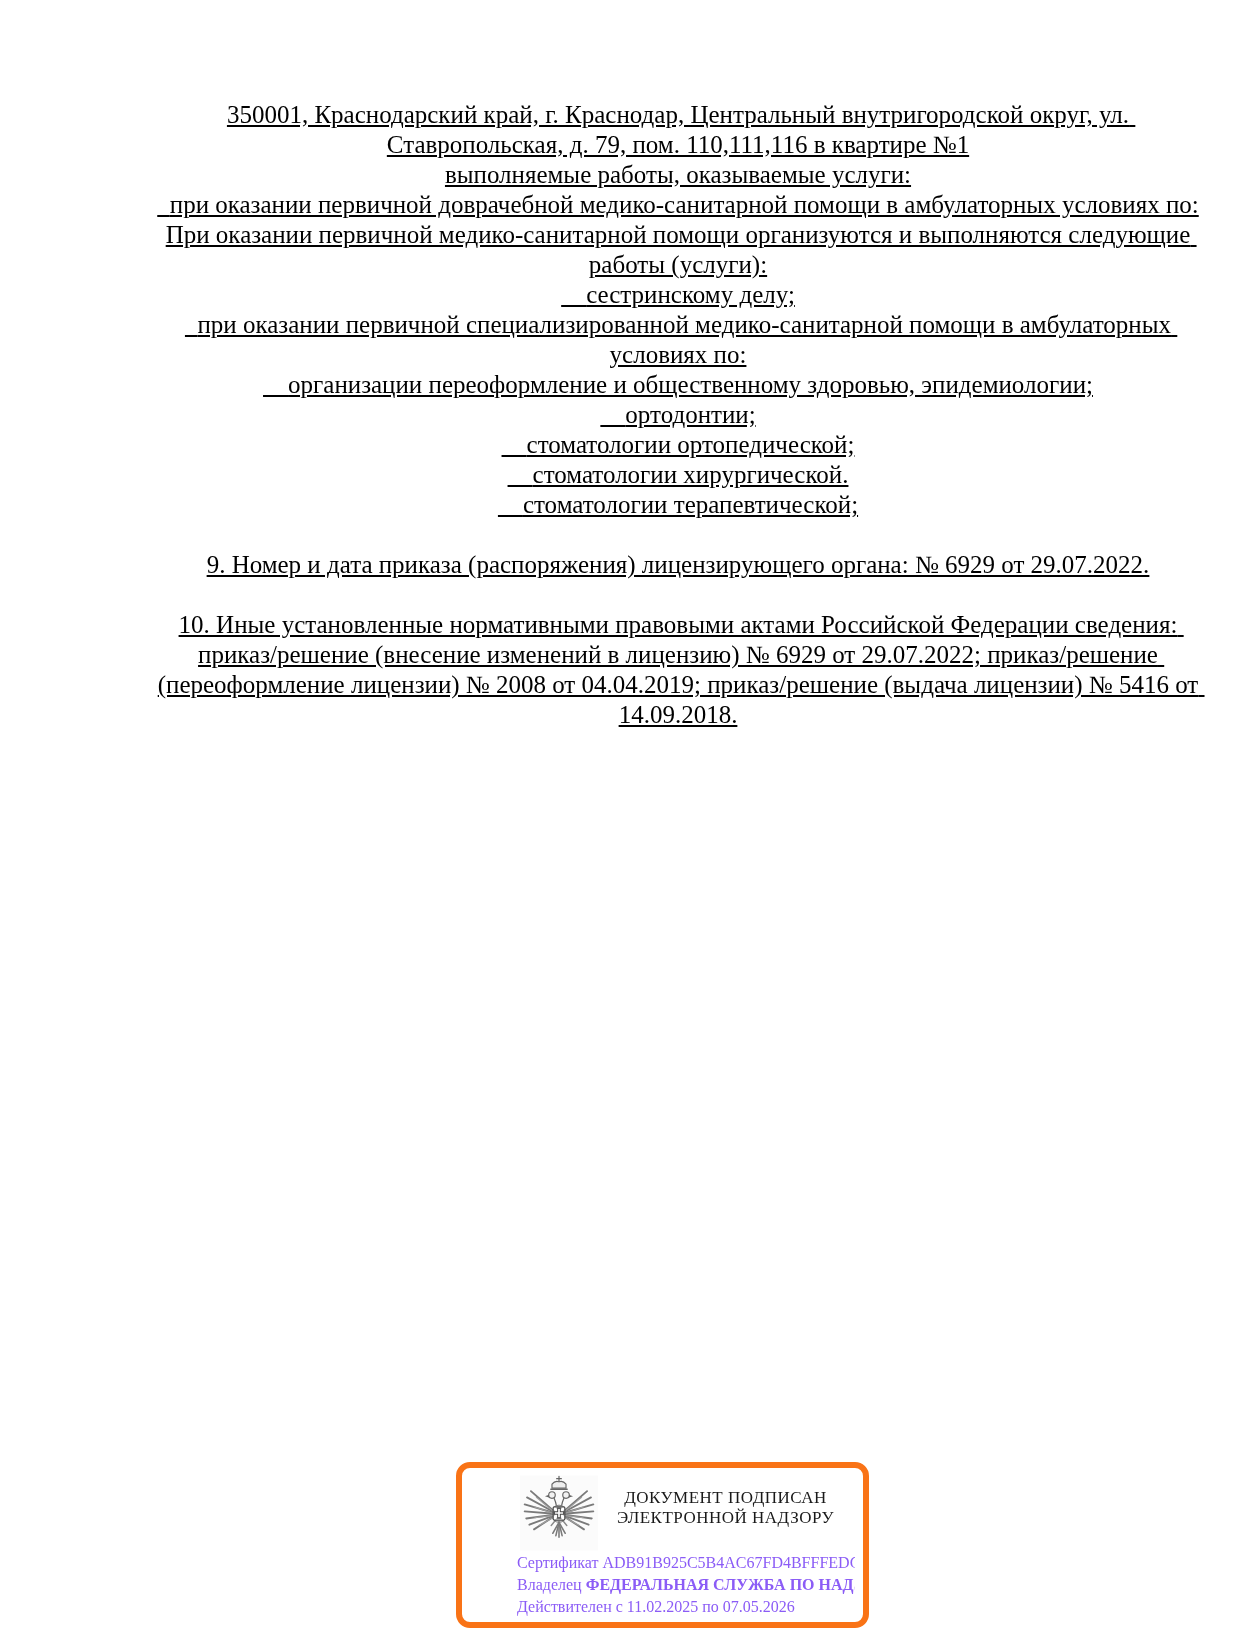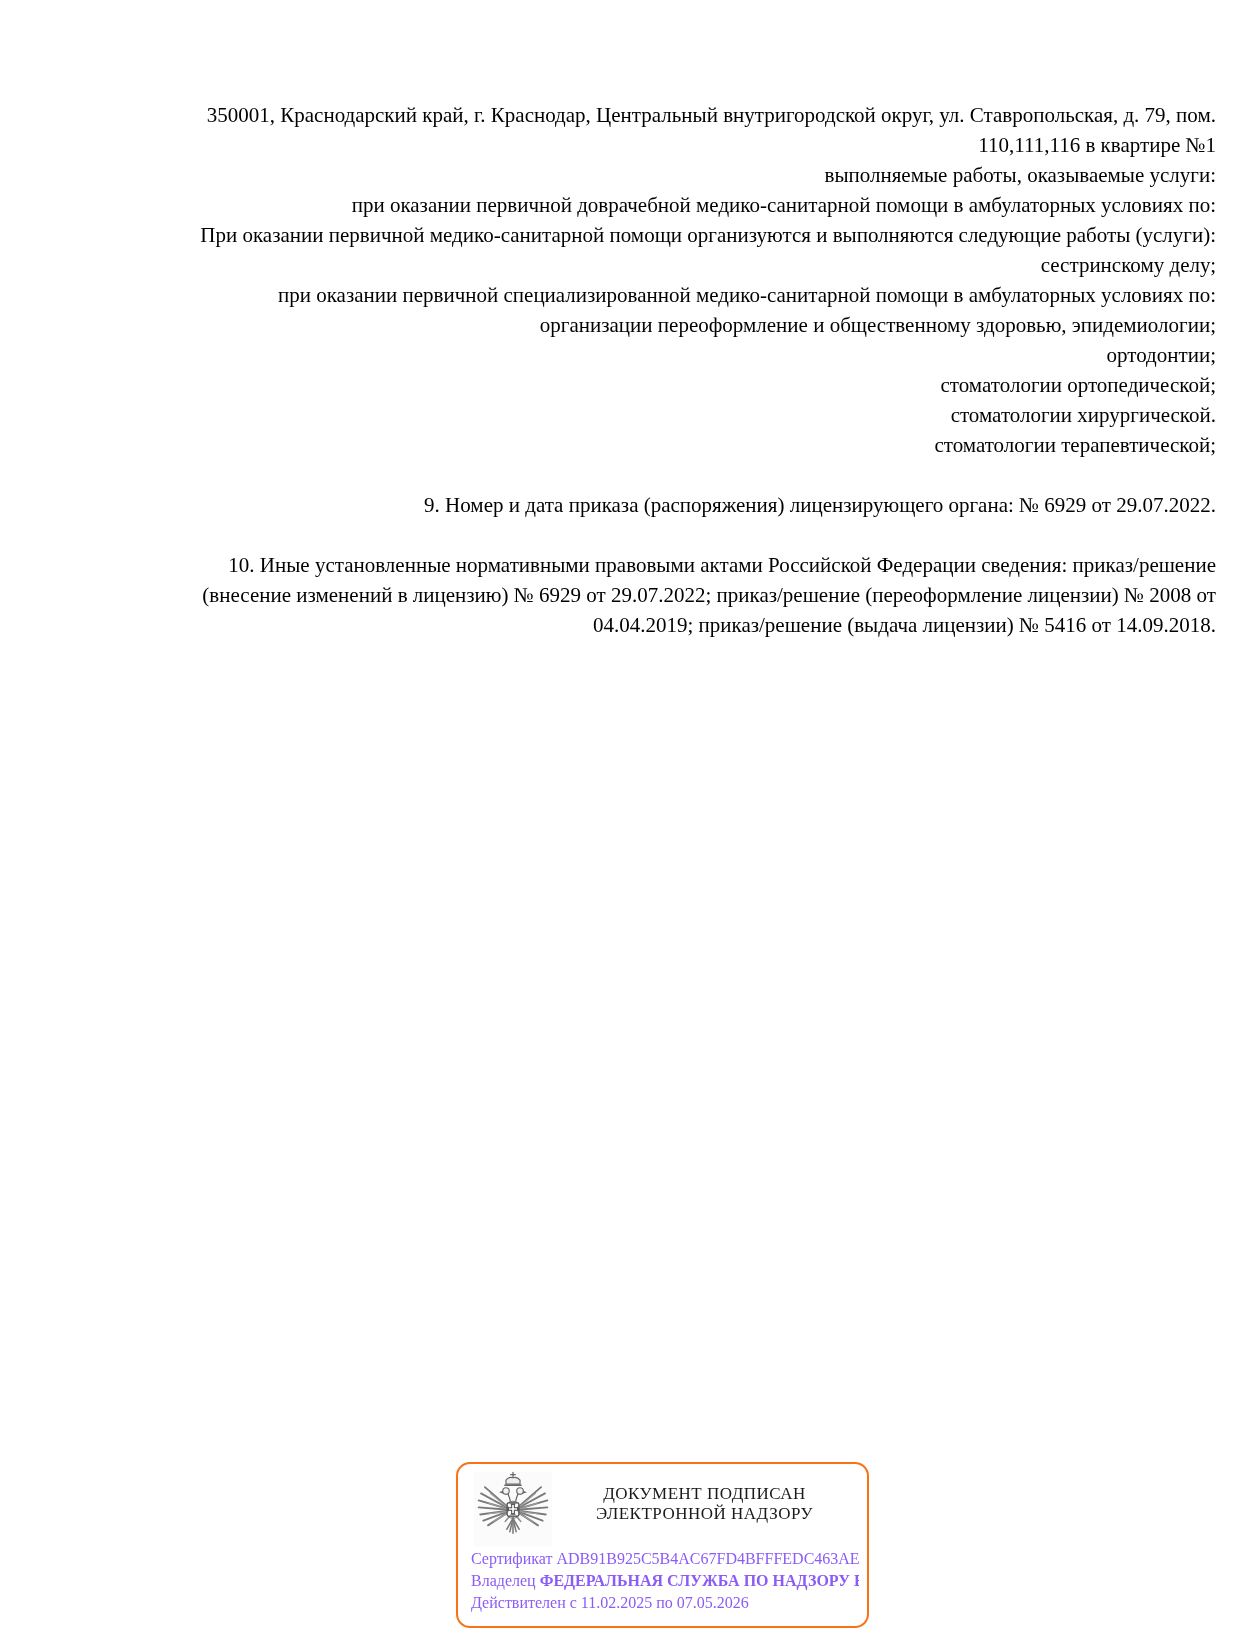--- a/index.html
+++ b/index.html
@@ -11,41 +11,43 @@
     color: #000000;
     font-family: "Liberation Serif", serif;
     overflow: hidden;
   }
   
   .doc-body {
     position: absolute;
     left: 140px;
     top: 100px;
     width: 1076px;
-    font-size: 21px;
+    font-size: 25px;
     line-height: 30px;
-    text-align: right;
+    text-align: center;
+    text-decoration: underline;
   }
   .doc-body p {
     margin: 0;
     white-space: pre-wrap;
     min-height: 30px;
   }
   
   .stamp {
     position: absolute;
     left: 456px;
     top: 1462px;
     width: 413px;
     height: 166px;
     box-sizing: border-box;
-    border: 2px solid #f97316;
+    border: 6px solid #f97316;
     border-radius: 14px;
     background: #ffffff;
     overflow: hidden;
+    padding-left: 42px;
   }
   .stamp-top {
     display: flex;
     align-items: flex-start;
     padding: 7px 10px 0 16px;
   }
   .emblem {
     width: 78px;
     height: 76px;
     flex: 0 0 auto;

